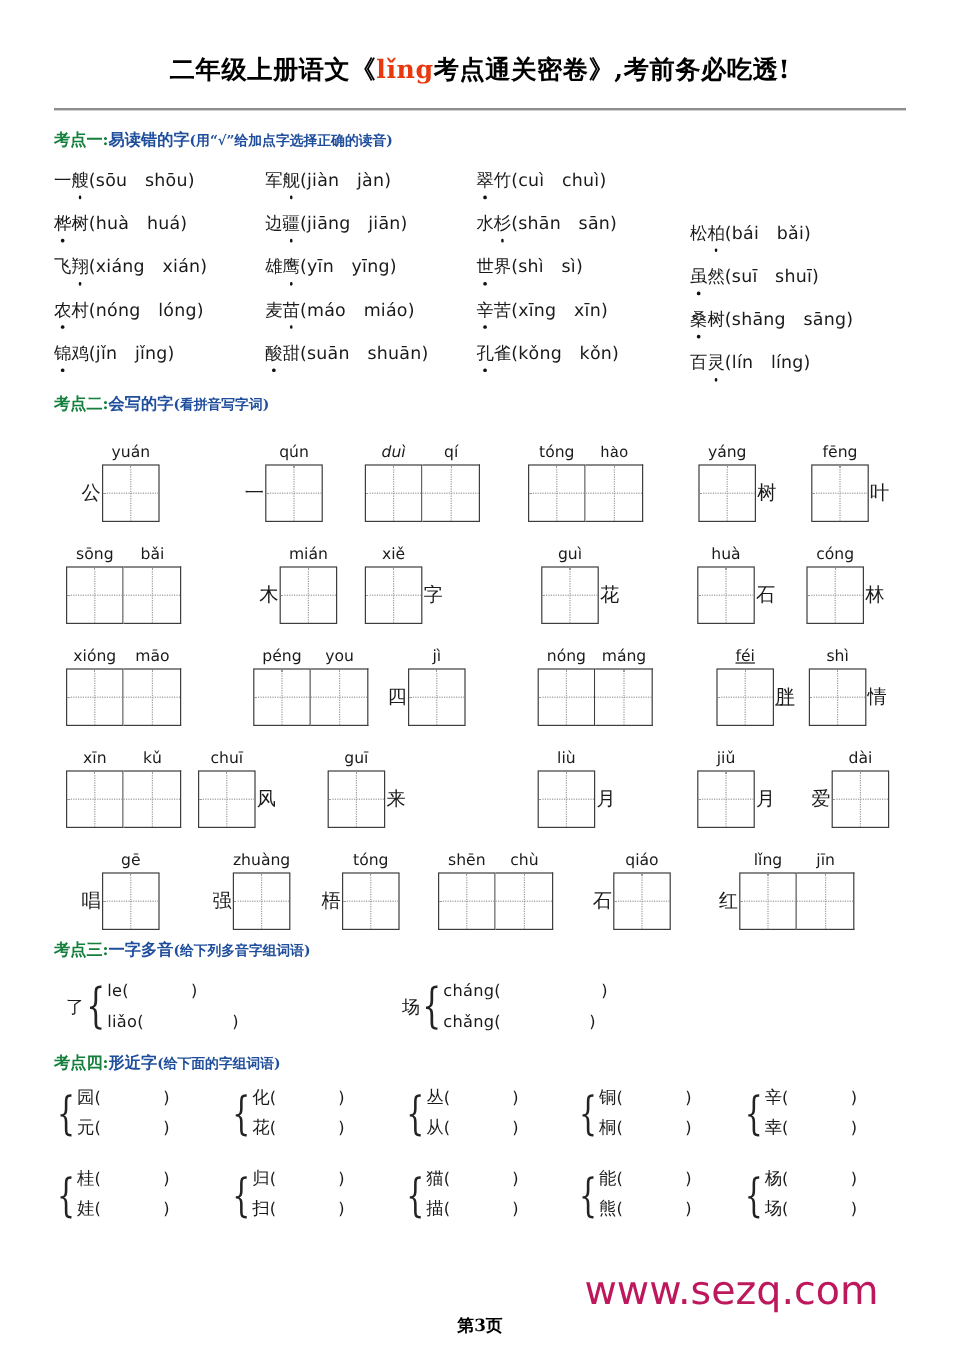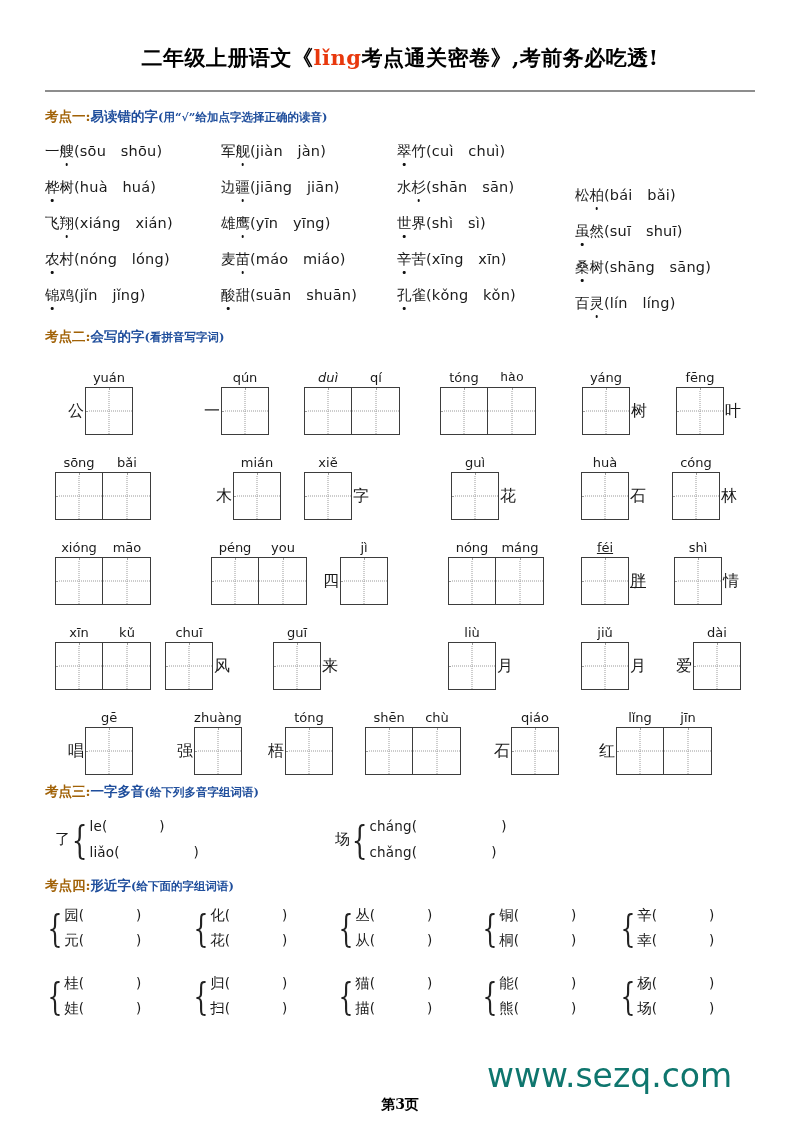--- a/index.html
+++ b/index.html
@@ -20,21 +20,21 @@
     color: #000; white-space: nowrap;
   }
   .title .hl { color: #e8380d; }
   .title-rule { margin-top: 18px; border-top: 2px solid #8d8d8d; }
 
   
   .sec-head {
     font-family: "DejaVu Serif", "Liberation Serif", serif;
     font-size: 13.5px; font-weight: bold; white-space: nowrap;
   }
-  .sec-head .kp { color: #a16207; }
+  .sec-head .kp { color: #15803d; }
   .sec-head .nm { color: #1f4e9c; }
   .sec-head .note { color: #1f4e9c; font-size: 11.5px; font-weight: bold; }
   .sec-head .chk { font-size: 11px; }
 
   
   .s1 { margin-top: 14px; }
   .s1-row { display: flex; height: 36px; align-items: flex-start; }
   .s1-item { font-size: 14.5px; white-space: nowrap; line-height: 1; padding-top: 4px; }
   .s1-item .hz { position: relative; }
   .s1-item .dot::after {
@@ -103,21 +103,21 @@
   .s4 { margin-top: 8px; }
   .s4-row { position: relative; height: 68px; }
   .s4-unit { position: absolute; display: flex; align-items: center; }
   .s4-unit .brace-mark { font-size: 38px; }
   .s4-unit .r { font-size: 13.5px; line-height: 25px; white-space: nowrap; }
   .s4-unit .r .hz { font-size: 14.5px; }
 
   
   .watermark {
     position: absolute; left: 487px; top: 1056px;
-    font-size: 33px; color: #0f766e; letter-spacing: 0px;
+    font-size: 33px; color: #be185d; letter-spacing: 0px;
     font-family: "DejaVu Sans", "Liberation Sans", sans-serif;
     white-space: nowrap; pointer-events: none;
   }
   .footer {
     position: absolute; left: 0; right: 0; top: 1096px;
     text-align: center;
     font-family: "DejaVu Serif", "Liberation Serif", serif;
     font-size: 14px; font-weight: bold; color: #000;
   }
 </style>
@@ -358,21 +358,21 @@
             <span style="width: 48px;">nóng</span>
             <span style="width: 48px;">máng</span>
           </div>
           <div class="grid-line">
             <div class="tzg w2">
               <div class="bx"></div>
               <div class="bx"></div>
             </div>
           </div>
         </div>
-        <div class="cell-group" style="left: 536px; text-decoration: underline;">
+        <div class="cell-group" style="left: 552px; text-decoration: underline;">
           <div class="py-line">
             <span style="width: 48px;">féi</span>
           </div>
           <div class="grid-line">
             <div class="tzg">
               <div class="bx"></div>
             </div>
             <span class="post-char">胖</span>
           </div>
         </div>

